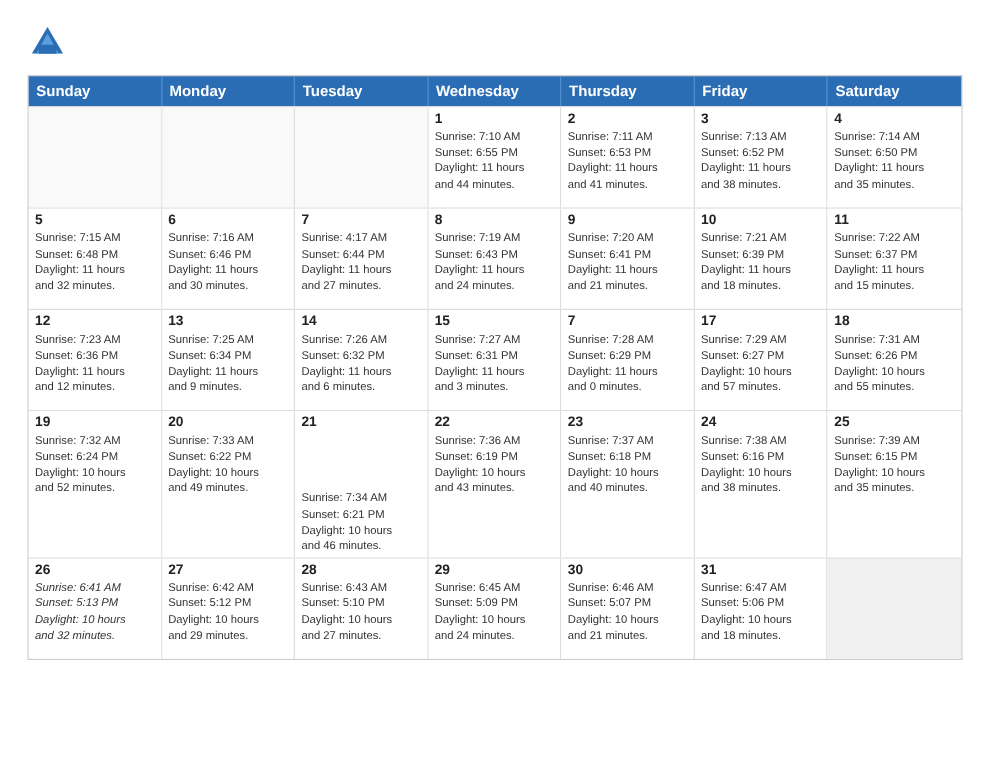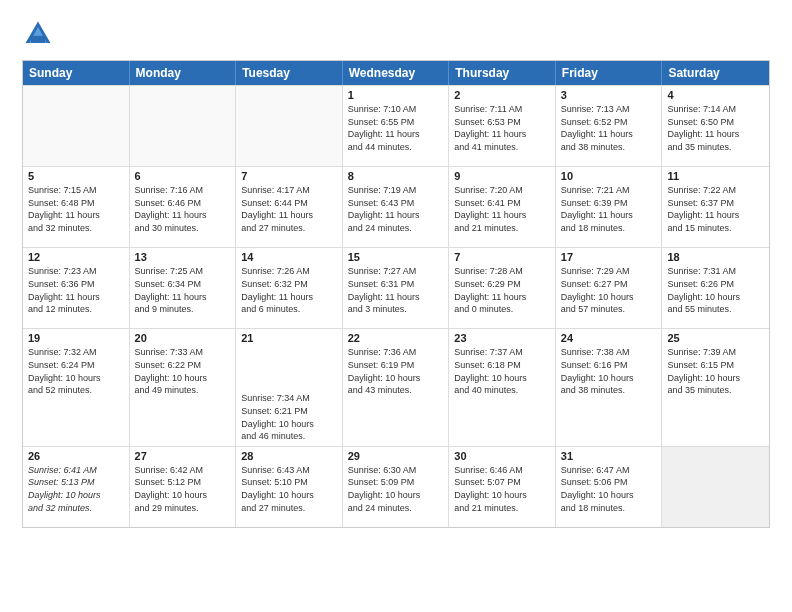--- a/index.html
+++ b/index.html
@@ -351,21 +351,21 @@
           </div>
           <div class="cal-cell">
             <div class="day-num">28</div>
             <div class="cell-detail" style="white-space: pre-line;">Sunrise: 6:43 AM
 Sunset: 5:10 PM
 Daylight: 10 hours
 and 27 minutes.</div>
           </div>
           <div class="cal-cell">
             <div class="day-num">29</div>
-            <div class="cell-detail" style="white-space: pre-line;">Sunrise: 6:30 AM
+            <div class="cell-detail" style="white-space: pre-line;">Sunrise: 6:45 AM
 Sunset: 5:09 PM
 Daylight: 10 hours
 and 24 minutes.</div>
           </div>
           <div class="cal-cell">
             <div class="day-num">30</div>
             <div class="cell-detail" style="white-space: pre-line;">Sunrise: 6:46 AM
 Sunset: 5:07 PM
 Daylight: 10 hours
 and 21 minutes.</div>

